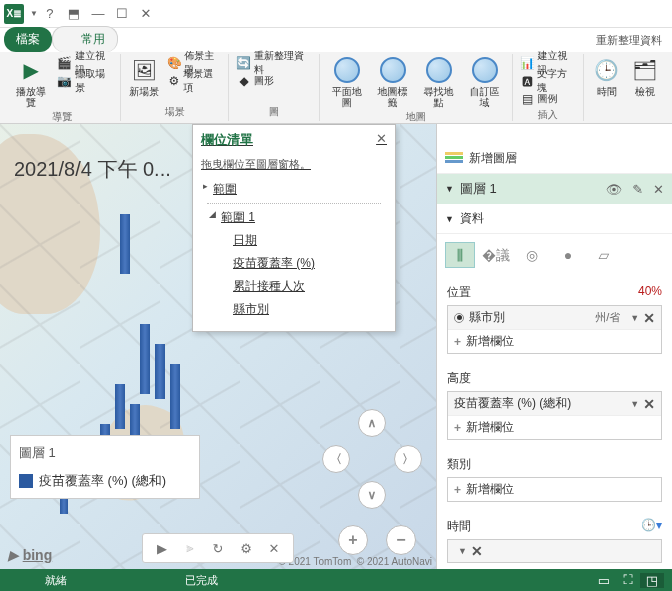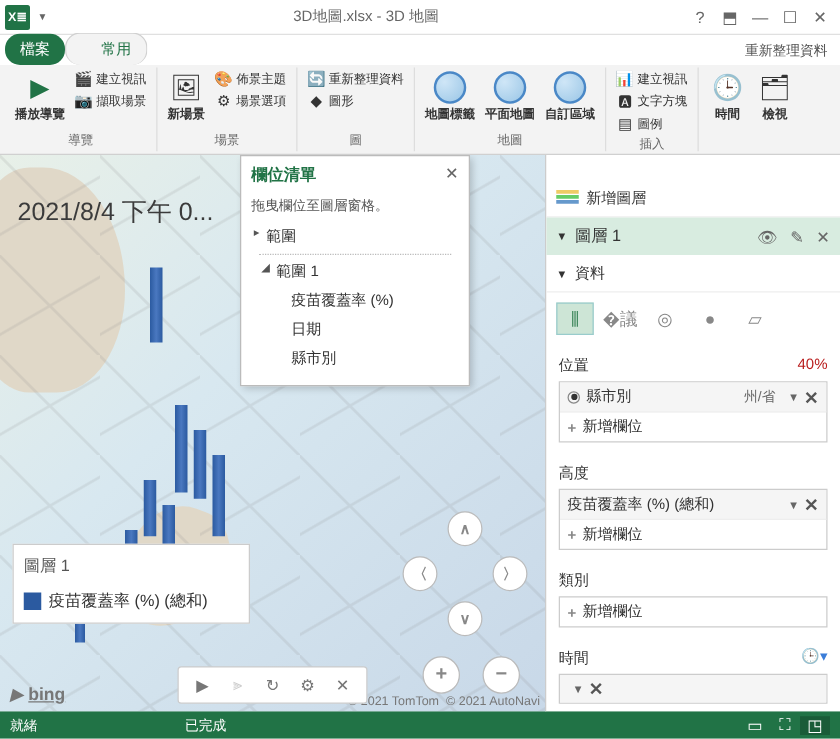--- a/index.html
+++ b/index.html
@@ -16,21 +16,21 @@
 .tab.file { background: #217346; color: #fff; }
 .tab.active { background: #f3f3f3; border: 1px solid #d0d0d0; border-bottom: none; color: #217346; padding-left: 28px; }
 .feedback { margin-left: auto; padding: 4px 10px; font-size: 11px; color: #555; }
 
 .ribbon { height: 72px; background: #f3f3f3; border-bottom: 1px solid #d0d0d0; display: flex; padding: 2px 4px; }
 .rgroup { display: flex; flex-direction: column; align-items: center; border-right: 1px solid #ddd; padding: 0 6px; justify-content: space-between; }
 .rgroup .items { display: flex; gap: 4px; align-items: flex-start; }
 .rgroup .lbl { font-size: 10px; color: #666; padding-bottom: 2px; }
 .rbtn-lg { display: flex; flex-direction: column; align-items: center; gap: 2px; cursor: pointer; padding: 2px; min-width: 34px; }
 .rbtn-lg .ic { width: 28px; height: 28px; display: flex; align-items: center; justify-content: center; font-size: 20px; }
-.rbtn-lg .tx { font-size: 10px; text-align: center; line-height: 1.1; font-weight: bold; }
+.rbtn-lg .tx { font-size: 10px; text-align: center; line-height: 1.1; }
 .rbtn-sm { display: flex; align-items: center; gap: 3px; cursor: pointer; padding: 1px 2px; font-size: 10px; height: 18px; }
 .rbtn-sm .ic { width: 14px; height: 14px; display: inline-flex; align-items: center; justify-content: center; font-size: 12px; }
 .rcol { display: flex; flex-direction: column; gap: 0; justify-content: flex-start; }
 .play-ic { color: #217346; }
 .globe-ic { width: 26px; height: 26px; border: 2px solid #4a88c7; border-radius: 50%; position: relative; background: radial-gradient(circle at 30% 30%, #cfe6f7, #9ac6e6); }
 
 .main { display: flex; height: calc(591px - 28px - 24px - 72px - 22px); position: relative; }
 .map-area { flex: 1; position: relative; background: linear-gradient(135deg, #e8f0e8 0%, #d8e8f0 40%, #c8d8e8 100%); overflow: hidden; }
 .land { position: absolute; background: #e0d8c8; }
 .land.l1 { width: 120px; height: 180px; left: -20px; top: 10px; border-radius: 40% 60% 50% 40%; }
@@ -51,21 +51,21 @@
 
 .navpad { position: absolute; right: 14px; bottom: 60px; width: 100px; height: 100px; }
 .navpad .nb { position: absolute; width: 28px; height: 28px; border: 1px solid #bbb; border-radius: 50%; background: #fff; display: flex; align-items: center; justify-content: center; color: #888; cursor: pointer; font-size: 12px; font-weight: bold; }
 .navpad .up { top: 0; left: 36px; }
 .navpad .dn { bottom: 0; left: 36px; }
 .navpad .lf { left: 0; top: 36px; }
 .navpad .rt { right: 0; top: 36px; }
 .zoombar { position: absolute; right: 20px; bottom: 14px; display: flex; gap: 18px; }
 .zoombar .zb { width: 30px; height: 30px; border: 1px solid #bbb; border-radius: 50%; background: #fff; display: flex; align-items: center; justify-content: center; color: #888; cursor: pointer; font-size: 16px; font-weight: bold; }
 
-.fieldlist { position: absolute; top: 0; left: 192px; width: 184px; background: #fff; border: 1px solid #bbb; box-shadow: 2px 2px 6px rgba(0,0,0,0.2); z-index: 50; }
+.fieldlist { position: absolute; top: 0; left: 192px; width: 204px; background: #fff; border: 1px solid #bbb; box-shadow: 2px 2px 6px rgba(0,0,0,0.2); z-index: 50; text-decoration: underline; }
 .fieldlist .hdr { display: flex; justify-content: space-between; padding: 6px 8px; }
 .fieldlist .hdr .t { color: #217346; font-weight: bold; font-size: 13px; }
 .fieldlist .hdr .x { color: #666; cursor: pointer; font-size: 13px; }
 .fieldlist .hint { padding: 2px 8px 6px; font-size: 11px; color: #555; }
 .fieldlist .node { padding: 3px 8px 3px 28px; font-size: 12px; cursor: pointer; position: relative; }
 .fieldlist .node.l0 { padding-left: 20px; }
 .fieldlist .node.l1 { padding-left: 28px; font-weight: 400; }
 .fieldlist .node .arr { position: absolute; left: 10px; font-size: 9px; color: #555; }
 .fieldlist .node.l1 .arr { left: 16px; }
 .fieldlist .leaf { padding: 3px 8px 3px 40px; font-size: 12px; cursor: pointer; }
@@ -93,32 +93,31 @@
 .rpane .frow .rad { width: 10px; height: 10px; border: 1px solid #888; border-radius: 50%; margin-right: 5px; display: inline-flex; align-items: center; justify-content: center; }
 .rpane .frow .rad.on::after { content: ""; width: 5px; height: 5px; background: #333; border-radius: 50%; }
 .rpane .frow .plus { color: #888; margin-right: 5px; font-weight: bold; }
 .rpane .frow .txt { flex: 1; }
 .rpane .frow .sub2 { color: #666; margin-right: 6px; font-size: 11px; }
 .rpane .frow .dd { color: #666; cursor: pointer; font-size: 9px; margin: 0 4px; }
 .rpane .frow .rm { color: #555; cursor: pointer; font-size: 14px; font-weight: bold; }
 .clock-ic { color: #3b7dd8; font-size: 12px; }
 
 .statusbar { height: 22px; background: #217346; color: #fff; display: flex; align-items: center; padding: 0 8px; font-size: 11px; }
-.statusbar .s1 { width: 140px; }
+.statusbar .s1 { width: 140px; margin-left: 37px; }
 .statusbar .s2 { flex: 1; }
 .statusbar .sic { width: 24px; text-align: center; cursor: pointer; font-size: 13px; }
 .statusbar .sic.active { background: #1a5c38; }
 </style>
 </head>
 <body>
 
 <div class="titlebar">
   <div class="app-icon">X≣</div>
   <span class="dd">▼</span>
-  <div class="title">3D地圖.xlsx - 3D 地圖</div>
   <div class="ctrl">?</div>
   <div class="ctrl">⬒</div>
   <div class="ctrl">—</div>
   <div class="ctrl">☐</div>
   <div class="ctrl">✕</div>
 </div>
 
 <div class="tabs">
   <div class="tab file">檔案</div>
   <div class="tab active">常用</div>
@@ -178,27 +177,33 @@
       </div>
     </div>
     <div class="lbl">圖</div>
   </div>
   <div class="rgroup">
     <div class="items">
       <div class="rbtn-lg">
           <span class="ic">
             <span class="globe-ic"></span>
           </span>
-          <span class="tx">地圖標籤</span>
+          <span class="tx">平面地圖</span>
         </div>
       <div class="rbtn-lg">
           <span class="ic">
             <span class="globe-ic"></span>
           </span>
-          <span class="tx">平面地圖</span>
+          <span class="tx">地圖標籤</span>
+        </div>
+      <div class="rbtn-lg">
+          <span class="ic">
+            <span class="globe-ic"></span>
+          </span>
+          <span class="tx">尋找地點</span>
         </div>
       <div class="rbtn-lg">
           <span class="ic">
             <span class="globe-ic"></span>
           </span>
           <span class="tx">自訂區域</span>
         </div>
     </div>
     <div class="lbl">地圖</div>
   </div>
@@ -284,22 +289,23 @@
 
     <div class="fieldlist">
       <div class="hdr">
         <span class="t">欄位清單</span>
         <span class="x">✕</span>
       </div>
       <div class="hint">拖曳欄位至圖層窗格。</div>
       <div class="node l0"><span class="arr">▸</span><span>範圍</span></div>
       <hr>
       <div class="node l1"><span class="arr">◢</span><span>範圍 1</span></div>
+      <div class="leaf">日期</div>
       <div class="leaf">疫苗覆蓋率 (%)</div>
-      <div class="leaf">日期</div>
+      <div class="leaf">累計接種人次</div>
       <div class="leaf">縣市別</div>
       <div style="height:10px"></div>
     </div>
   </div>
 
   <div class="rpane">
     <div class="addlayer">
       <span class="ic"></span>
       <span>新增圖層</span>
     </div>

